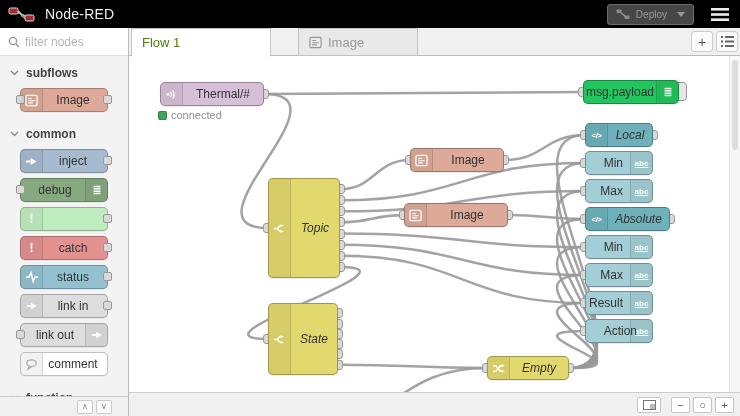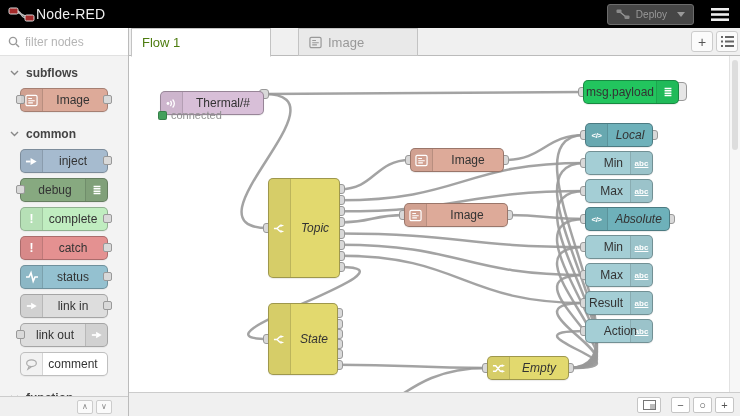--- a/index.html
+++ b/index.html
@@ -3,21 +3,21 @@
 <meta charset="utf-8">
 <style>
   html,body{margin:0;padding:0;background:#fff;}
   *{box-sizing:border-box;}
   .app{position:relative;width:740px;height:416px;overflow:hidden;background:#fff;
        font-family:"Liberation Sans",sans-serif;-webkit-font-smoothing:antialiased;}
 
   
   .hdr{position:absolute;left:0;top:0;width:740px;height:28px;background:#000;display:flex;align-items:center;}
   .logo{display:flex;align-items:center;margin-left:8px;}
-  .hdr-title{color:#eee;font-size:14px;letter-spacing:.2px;}
+  .hdr-title{color:#eee;font-size:14px;margin-left:9px;letter-spacing:.2px;}
   .hdr-right{position:absolute;right:8px;top:0;height:28px;display:flex;align-items:center;gap:14px;}
   .deploy-btn{display:flex;align-items:center;height:21px;background:#464646;border:1px solid #6c6c6c;
               border-radius:3px;padding:0 8px;color:#999;font-size:10px;cursor:pointer;gap:6px;}
   .deploy-caret{width:0;height:0;border-left:4px solid transparent;border-right:4px solid transparent;
                 border-top:5px solid #999;margin-left:4px;}
   .menu-btn{display:flex;align-items:center;justify-content:center;width:24px;height:24px;cursor:pointer;}
 
   
   .palette{position:absolute;left:0;top:28px;width:129px;height:388px;background:#f3f3f3;
            border-right:1px solid #bbb;display:flex;flex-direction:column;}
@@ -177,21 +177,20 @@
               <path d="M3 2.8h8M3 5.6h8M3 8.4h8M3 11.2h8" stroke="currentColor" stroke-width="1.7" fill="none"></path>
             </svg>
           </div>
           <div class="pal-label r">debug</div>
         </div>
         <div class="pal-node" style="background: rgb(192, 237, 192);">
           <div class="pal-port r"></div>
           <div class="pal-icon l">
             <span class="icon-excl">!</span>
           </div>
-          <div class="pal-label l">complete</div>
         </div>
         <div class="pal-node" style="background: rgb(228, 145, 145);">
           <div class="pal-port r"></div>
           <div class="pal-icon l">
             <span class="icon-excl">!</span>
           </div>
           <div class="pal-label l">catch</div>
         </div>
         <div class="pal-node" style="background: rgb(148, 193, 208);">
           <div class="pal-port r"></div>
@@ -295,21 +294,21 @@
         <path d="M440,312 C530,312 366,107 456,107"></path>
         <path d="M440,312 C530,312 366,135 456,135"></path>
         <path d="M440,312 C530,312 366,163 456,163"></path>
         <path d="M440,312 C530,312 366,191 456,191"></path>
         <path d="M440,312 C530,312 366,219 456,219"></path>
         <path d="M440,312 C530,312 366,247 456,247"></path>
         <path d="M440,312 C530,312 366,275 456,275"></path>
         <path d="M171,376 C264.5,376 264.5,312 358,312"></path>
       </svg>
   <div class="cport" style="left: 130px; top: 33px;"></div>
-      <div class="cnode" style="left: 31px; top: 35px; width: 104px; height: 24px; background: rgb(216, 191, 216); padding-left: 48px;">
+      <div class="cnode" style="left: 31px; top: 26px; width: 104px; height: 24px; background: rgb(216, 191, 216); padding-left: 48px;">
         <div class="istrip l">
           <svg width="13" height="13" viewBox="0 0 14 14">
             <circle cx="3.2" cy="7" r="1.5" fill="currentColor"></circle>
             <path d="M5.8 4.4a3.6 3.6 0 0 1 0 5.2M8.2 2.6a6.2 6.2 0 0 1 0 8.8" fill="none" stroke="currentColor" stroke-width="1.4"></path>
           </svg>
         </div>
         <div class="clabel" style="left: 26px; right: 4px;">Thermal/#</div>
       </div>
       <div class="nstatus" style="left: 29px; top: 53px;">
         <span class="dot" style="background: rgb(68, 160, 92);"></span>

